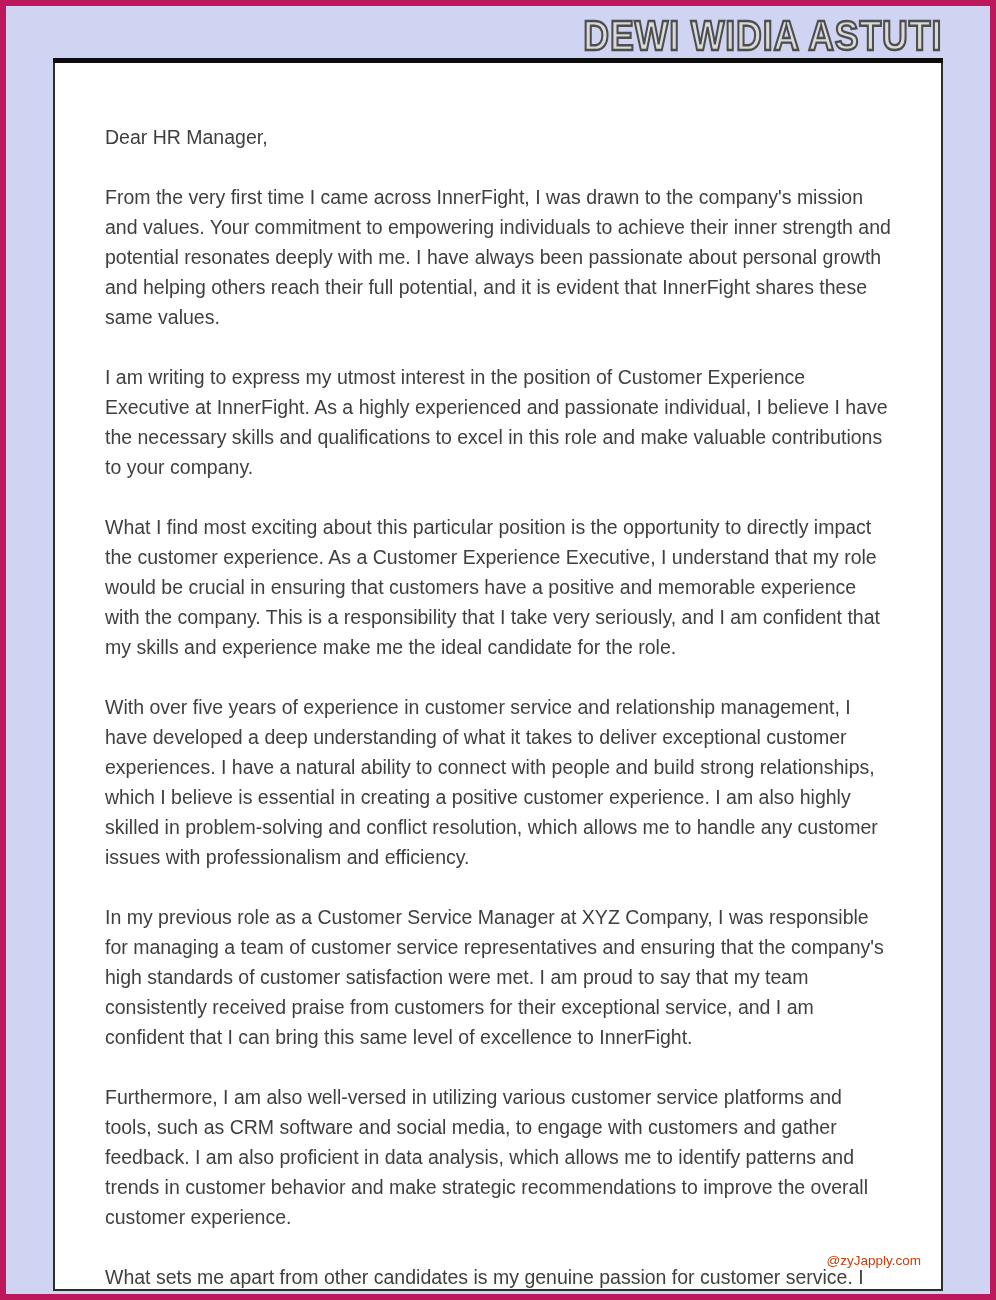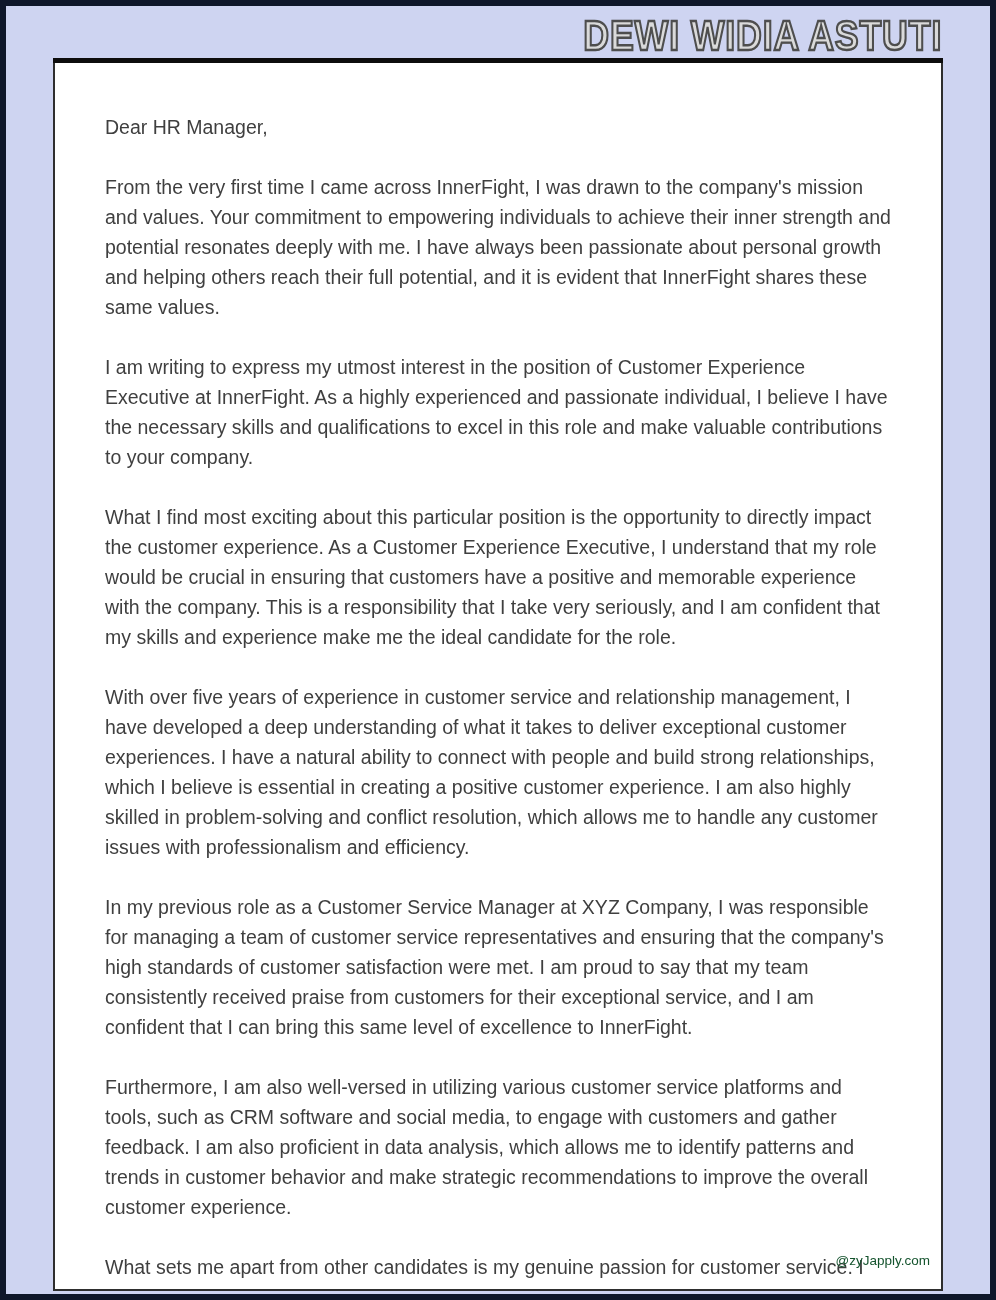--- a/index.html
+++ b/index.html
@@ -11,21 +11,21 @@
     height: 1300px;
     overflow: hidden;
     position: relative;
     font-family: "Liberation Sans", sans-serif;
     background: #ccd3f0;
   }
   .canvas {
     position: absolute;
     inset: 0;
     background: #ced4f1;
-    border: 6px solid #0f172a;
+    border: 6px solid #be185d;
     box-sizing: border-box;
     padding-left: 20px;
   }
   .doc-title {
     position: absolute;
     top: 8px;
     right: 48px;
     font-size: 42px;
     font-weight: 700;
     line-height: 44px;
@@ -58,28 +58,28 @@
     overflow: hidden;
   }
   .letter {
     padding: 43px 48px 0 50px;
     max-width: 800px;
     font-size: 19.5px;
     line-height: 30px;
     color: #3f3f3f;
   }
   .letter p {
-    margin: 6px 0 30px 0;
+    margin: 16px 0 30px 0;
   }
   .watermark {
     position: absolute;
     top: 1247px;
-    right: 60px;
+    right: 69px;
     font-size: 13.5px;
-    color: #14532d;
+    color: #c2410c;
     z-index: 5;
   }
 </style>
 </head>
 <body>
 
 <div class="canvas">
   <div class="doc-title">DEWI WIDIA ASTUTI</div>
 
   <div class="top-rule"></div>

